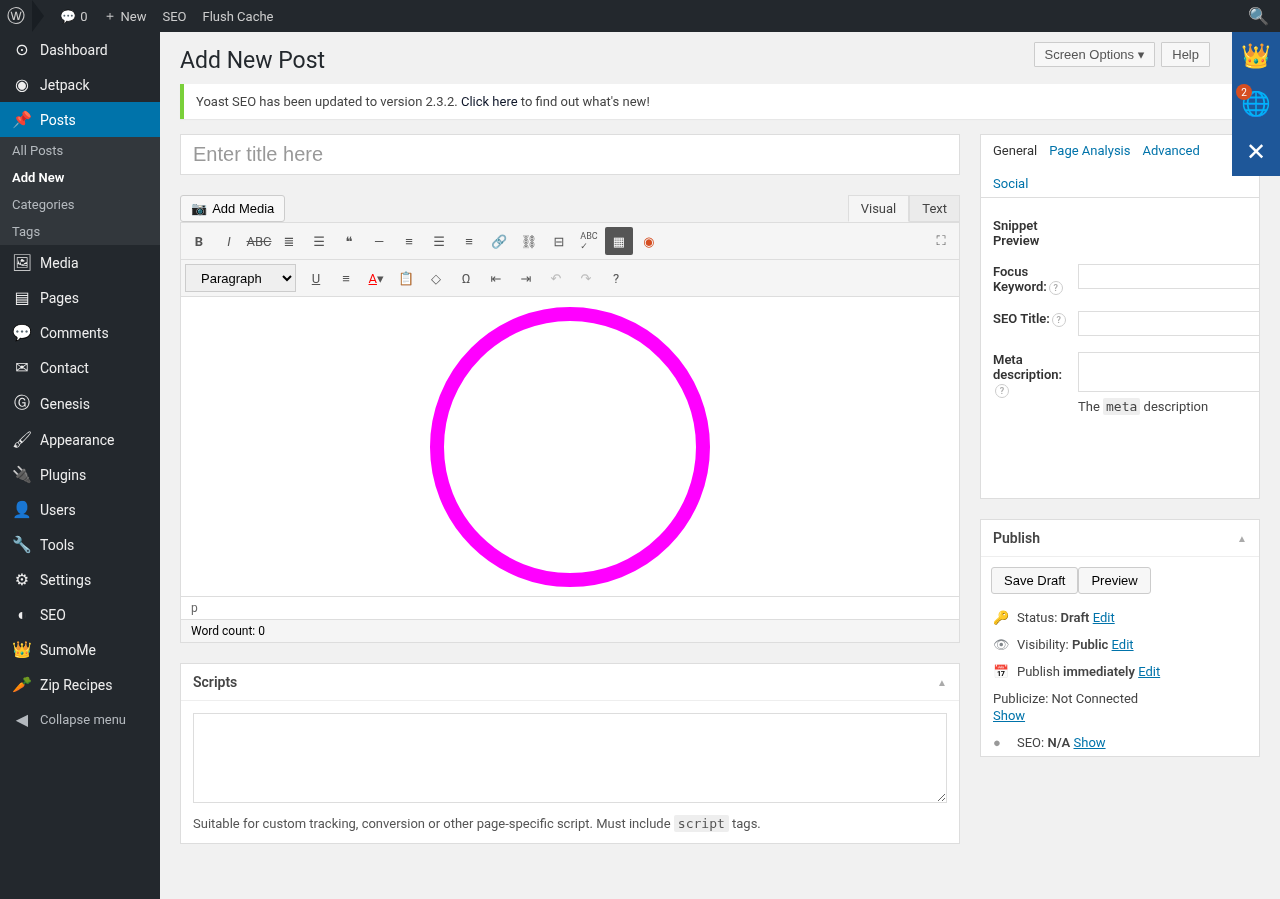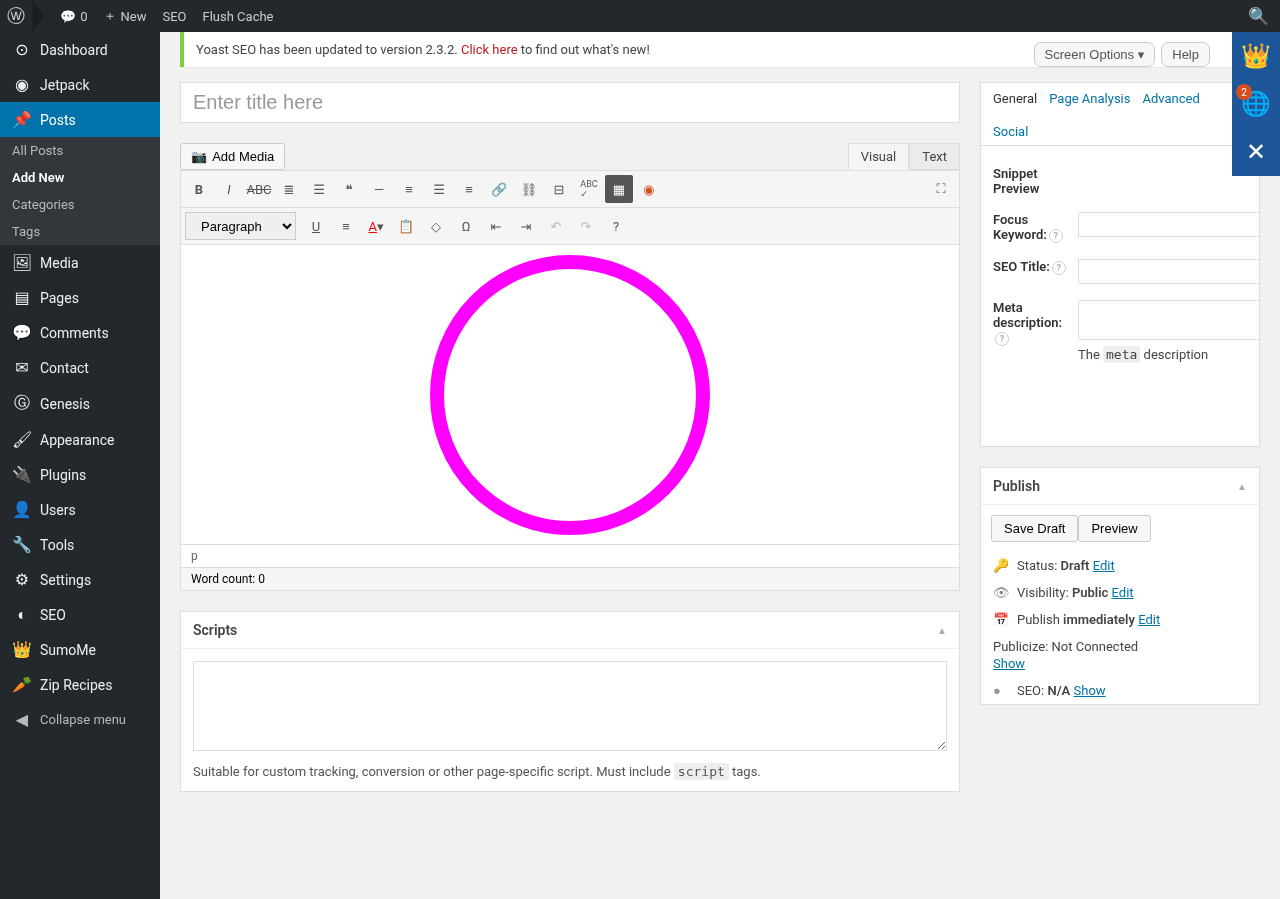--- a/index.html
+++ b/index.html
@@ -14,24 +14,24 @@
 .sidebar .menu-item { padding: 8px 12px; display: flex; align-items: center; gap: 8px; color: #eee; cursor: pointer; font-size: 14px; }
 .sidebar .menu-item.current { background: #0073aa; color: #fff; position: relative; }
 .sidebar .menu-item.current::after { content: ''; position: absolute; right: -8px; top: 50%; transform: translateY(-50%); border-top: 8px solid transparent; border-bottom: 8px solid transparent; border-right: 8px solid #f1f1f1; }
 .sidebar .submenu { background: #32373c; }
 .sidebar .submenu-item { padding: 6px 12px 6px 12px; color: #b4b9be; cursor: pointer; font-size: 13px; }
 .sidebar .submenu-item.active { color: #fff; font-weight: 600; }
 .sidebar .icon { width: 20px; font-size: 16px; text-align: center; }
 .sidebar .collapse { padding: 8px 12px; color: #b4b9be; cursor: pointer; display: flex; align-items: center; gap: 8px; }
 .main { flex: 1; overflow-y: auto; padding: 0; position: relative; }
 .topright { position: absolute; top: 10px; right: 70px; display: flex; gap: 6px; }
-.screen-btn { background: #f7f7f7; border: 1px solid #ccc; border-radius: 7px; padding: 4px 10px; color: #555; cursor: pointer; font-size: 13px; }
+.screen-btn { background: #f7f7f7; border: 1px solid #ccc; border-radius: 1px; padding: 4px 10px; color: #555; cursor: pointer; font-size: 13px; }
 .page-title { font-size: 23px; font-weight: 400; padding: 15px 20px 10px 20px; color: #23282d; }
 .notice { margin: 0 20px 15px 20px; background: #fff; border-left: 4px solid #7ad03a; padding: 10px 12px; box-shadow: 0 1px 1px rgba(0,0,0,0.04); }
-.notice a { color: #b91c1c; text-decoration: none; }
+.notice a { color: #0f172a; text-decoration: none; }
 .content { display: flex; gap: 20px; padding: 0 20px 20px 20px; }
 .leftcol { flex: 1; }
 .rightcol { width: 280px; flex-shrink: 0; }
 .title-input { width: 100%; padding: 8px 12px; font-size: 20px; border: 1px solid #ddd; background: #fff; outline: none; }
 .title-input::placeholder { color: #999; }
 .editor-wrap { margin-top: 20px; }
 .editor-header { display: flex; justify-content: space-between; align-items: flex-end; }
 .add-media-btn { background: #f7f7f7; border: 1px solid #ccc; border-radius: 3px; padding: 5px 10px; cursor: pointer; display: inline-flex; align-items: center; gap: 5px; font-size: 13px; }
 .editor-tabs { display: flex; }
 .editor-tab { padding: 5px 12px; border: 1px solid #ddd; background: #ebebeb; cursor: pointer; font-size: 13px; }
@@ -170,20 +170,21 @@
         <span class="icon">◀</span>
         <span>Collapse menu</span>
       </div>
   </div>
 
   <div class="main">
     <div class="topright">
       <button class="screen-btn"><span>Screen Options</span> ▾</button>
       <button class="screen-btn">Help</button>
     </div>
+    <h1 class="page-title">Add New Post</h1>
     <div class="notice">
       <span>Yoast SEO has been updated to version 2.3.2. </span><a href="#">Click here</a><span> to find out what's new!</span>
     </div>
 
     <div class="content">
       <div class="leftcol">
         <input class="title-input" placeholder="Enter title here" style="">
         
         <div class="editor-wrap">
           <div class="editor-header">

